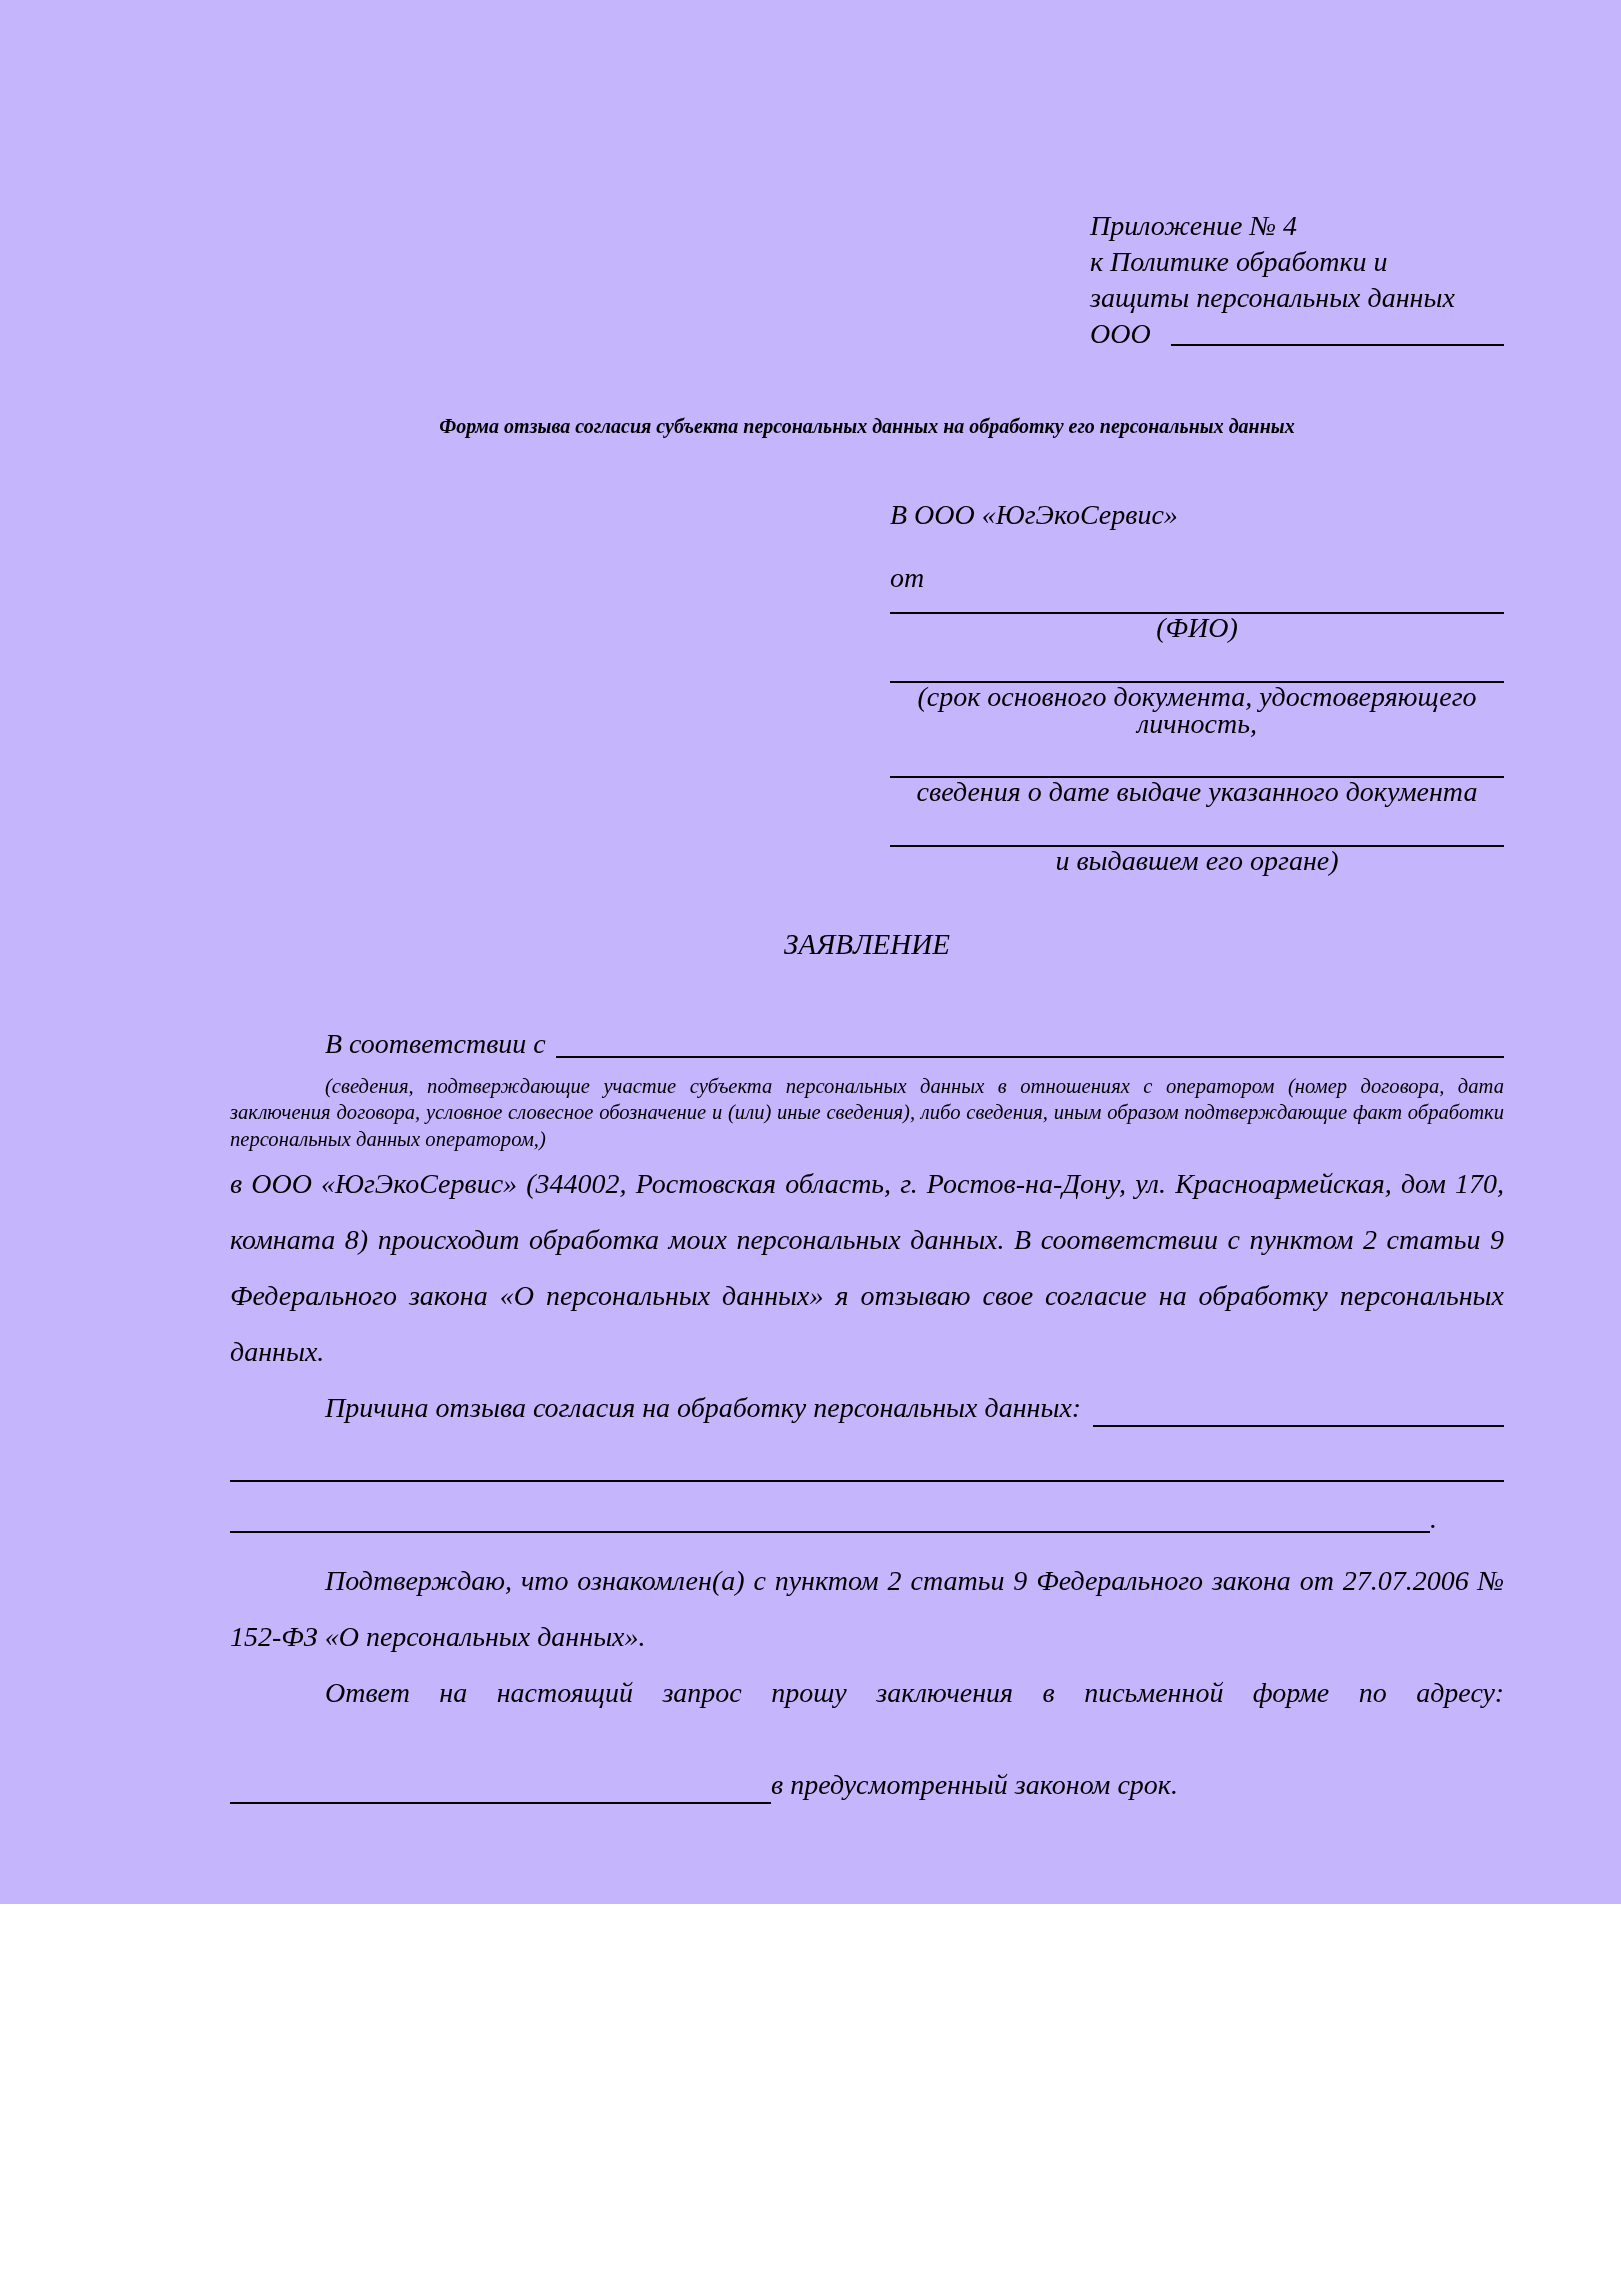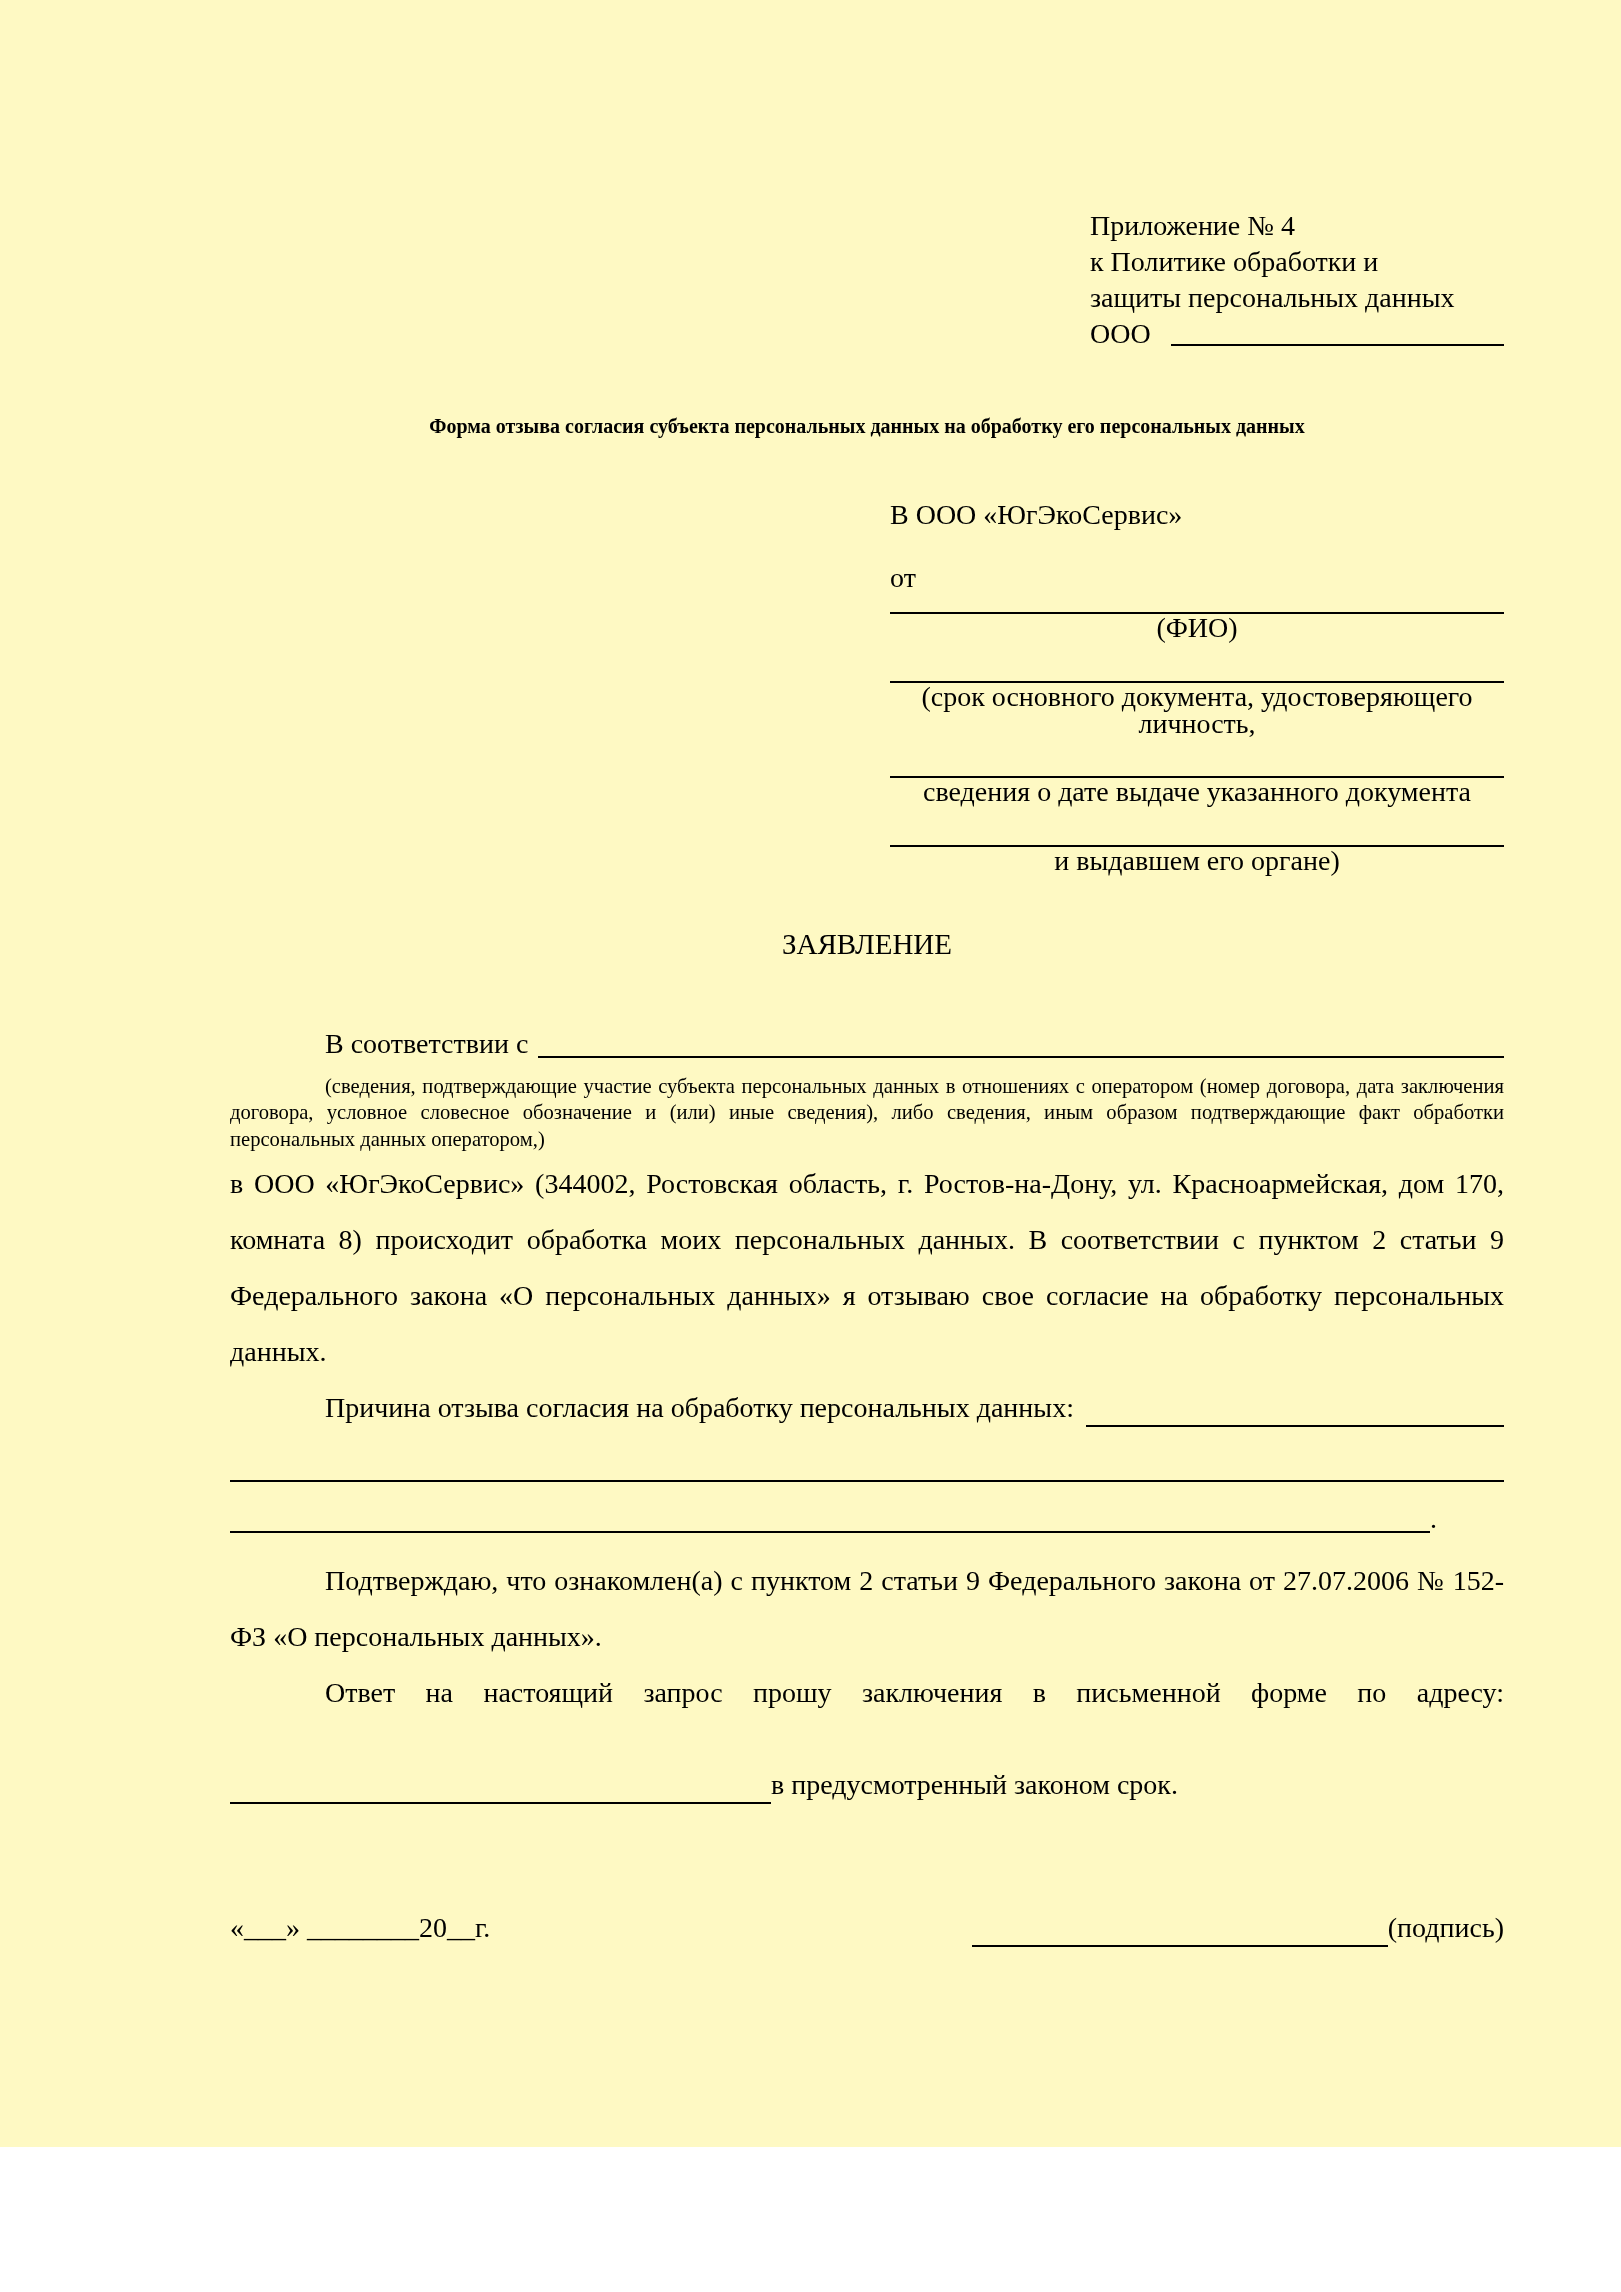--- a/index.html
+++ b/index.html
@@ -1,26 +1,27 @@
 <!DOCTYPE html>
 <html><head>
 <meta charset="utf-8">
 <style>
   html, body { margin: 0; padding: 0; background: #ffffff; }
   .page {
     position: relative;
     width: 1621px;
-    height: 2147px;
-    background: #fef9c3;
+    height: 1904px;
+    background: #c4b5fd;
     color: #000000;
     font-family: "Liberation Serif", "DejaVu Serif", serif;
     font-size: 28px;
     box-sizing: border-box;
     padding: 208px 117px 0 230px;
     overflow: hidden;
+    font-style: italic;
   }
   .fill {
     border-bottom: 2px solid #000;
   }
 
   
   .appendix {
     margin-left: 860px;
     line-height: 36px;
   }

